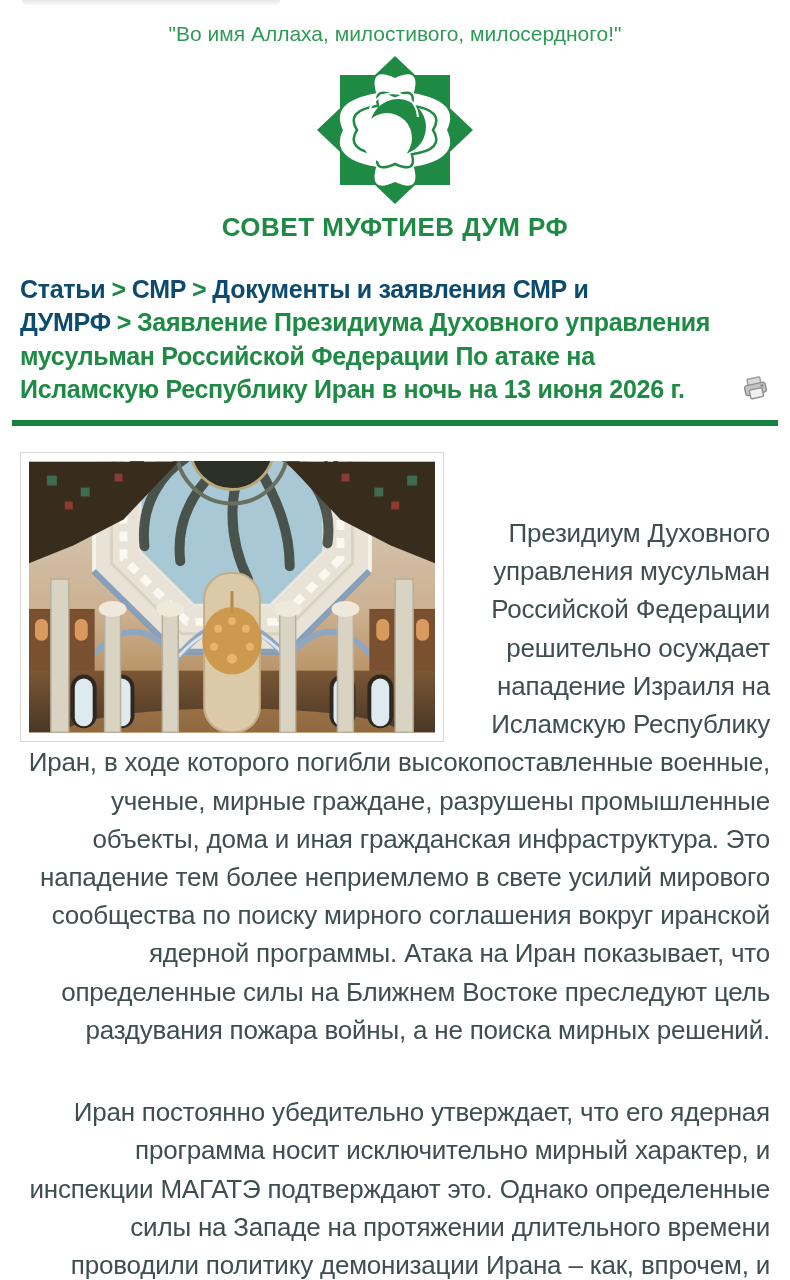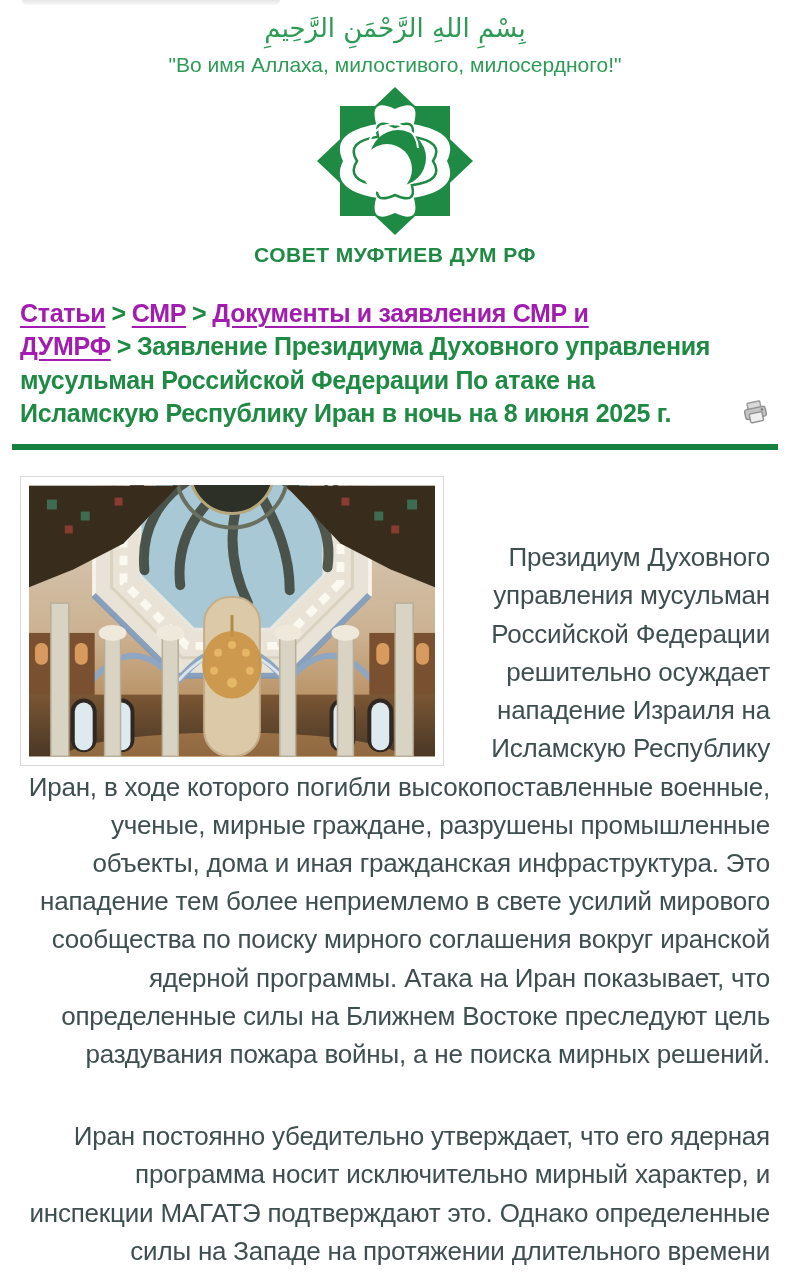--- a/index.html
+++ b/index.html
@@ -13,28 +13,28 @@
     background:linear-gradient(#e2e2e2,#f8f8f8);border-radius:0 0 5px 5px;opacity:.85;
   }
   
   .header{text-align:center;padding-top:13px;}
   .bismillah{
     font-family:"DejaVu Sans",sans-serif;
     color:#2d9b55;font-size:26px;line-height:1.2;direction:rtl;
   }
   .translation{color:#2d9b55;font-size:21px;margin-top:9px;}
   .logo-wrap{margin-top:8px;line-height:0;}
-  .org-name{color:#1e8a44;font-size:21px;font-weight:bold;letter-spacing:.5px;margin-top:6px;}
+  .org-name{color:#1e8a44;font-size:26px;font-weight:bold;letter-spacing:.5px;margin-top:6px;}
   
   .breadcrumb-wrap{position:relative;margin:30px 20px 0 20px;}
   .breadcrumb{
     color:#1e8a44;font-weight:bold;font-size:25px;line-height:1.33;
     width:702px;letter-spacing:-.3px;
   }
-  .bc-link{color:#a21caf;text-decoration:underline;text-underline-offset:4px;text-decoration-thickness:2px;cursor:pointer;margin-top:27px;}
+  .bc-link{color:#0c4a6e;text-underline-offset:4px;text-decoration-thickness:2px;cursor:pointer;margin-top:27px;}
   .bc-sep{margin:0 6px;}
   .printer-btn{
     position:absolute;right:0;bottom:2px;width:30px;height:30px;border:0;background:transparent;
     padding:0;cursor:pointer;line-height:0;
   }
   .divider{height:6px;background:#17813f;margin:14px 12px 0 12px;}
   
   .article{
     margin:26px 20px 0 20px;color:#3f4e4f;font-size:26px;line-height:1.47;
     letter-spacing:-.2px;
@@ -46,21 +46,20 @@
   .photo-frame svg{display:block;width:406px;height:272px;}
   .para-offset{height:62px;}
   .para{margin:0 0 44px 0;text-align:right;}
 </style>
 </head>
 <body>
 
 <div class="top-artifact"></div>
 
 <header class="header">
-  <div class="bismillah">بِسْمِ اللهِ الرَّحْمَنِ الرَّحِيمِ</div>
   <div class="translation">"Во имя Аллаха, милостивого, милосердного!"</div>
 
   <div class="logo-wrap">
     <svg width="160" height="152" viewBox="0 0 160 152" aria-hidden="true">
       <polygon points="80,2 158,76 80,150 2,76" fill="#1e8a44"></polygon>
       <polygon points="25,21 135,21 135,131 25,131" fill="#1e8a44"></polygon>
       <path fill="#ffffff" d="M132,76
         Q145.9,104.5 98.8,112.8 Q106.3,139.9 80,128
         Q53.7,139.9 61.2,112.8 Q14.1,104.5 28,76
         Q14.1,47.5 61.2,39.2 Q53.7,12.1 80,24
@@ -78,21 +77,21 @@
       <circle cx="72" cy="84" r="25" fill="#ffffff"></circle>
       <path d="M66,86 A25,25 0 1 1 103,63" fill="none" stroke="#ffffff" stroke-width="2"></path>
     </svg>
   </div>
 
   <div class="org-name">СОВЕТ МУФТИЕВ ДУМ РФ</div>
 </header>
 
 <div class="breadcrumb-wrap">
   <nav class="breadcrumb">
-    <a class="bc-link">Статьи</a><span class="bc-sep">&gt;</span><a class="bc-link">СМР</a><span class="bc-sep">&gt;</span><a class="bc-link">Документы и заявления СМР и ДУМРФ</a><span class="bc-sep">&gt;</span><span>Заявление Президиума Духовного управления мусульман Российской Федерации По атаке на Исламскую Республику Иран в ночь на 8 июня 2025 г.</span>
+    <a class="bc-link">Статьи</a><span class="bc-sep">&gt;</span><a class="bc-link">СМР</a><span class="bc-sep">&gt;</span><a class="bc-link">Документы и заявления СМР и ДУМРФ</a><span class="bc-sep">&gt;</span><span>Заявление Президиума Духовного управления мусульман Российской Федерации По атаке на Исламскую Республику Иран в ночь на 13 июня 2026 г.</span>
   </nav>
 
   <button class="printer-btn" title="">
     <svg width="30" height="30" viewBox="0 0 30 30" aria-hidden="true">
       <g transform="rotate(-12 15 15)">
         <rect x="9" y="4" width="13" height="7" rx="1" fill="#d9d9d9" stroke="#9b9b9b" stroke-width="1.4"></rect>
         <rect x="5" y="10" width="21" height="10" rx="2.5" fill="#c3c3c3" stroke="#8f8f8f" stroke-width="1.4"></rect>
         <rect x="9" y="15" width="13" height="9" rx="1.5" fill="#efefef" stroke="#8f8f8f" stroke-width="1.4"></rect>
         <circle cx="22.5" cy="13" r="1.3" fill="#7d7d7d"></circle>
       </g>

